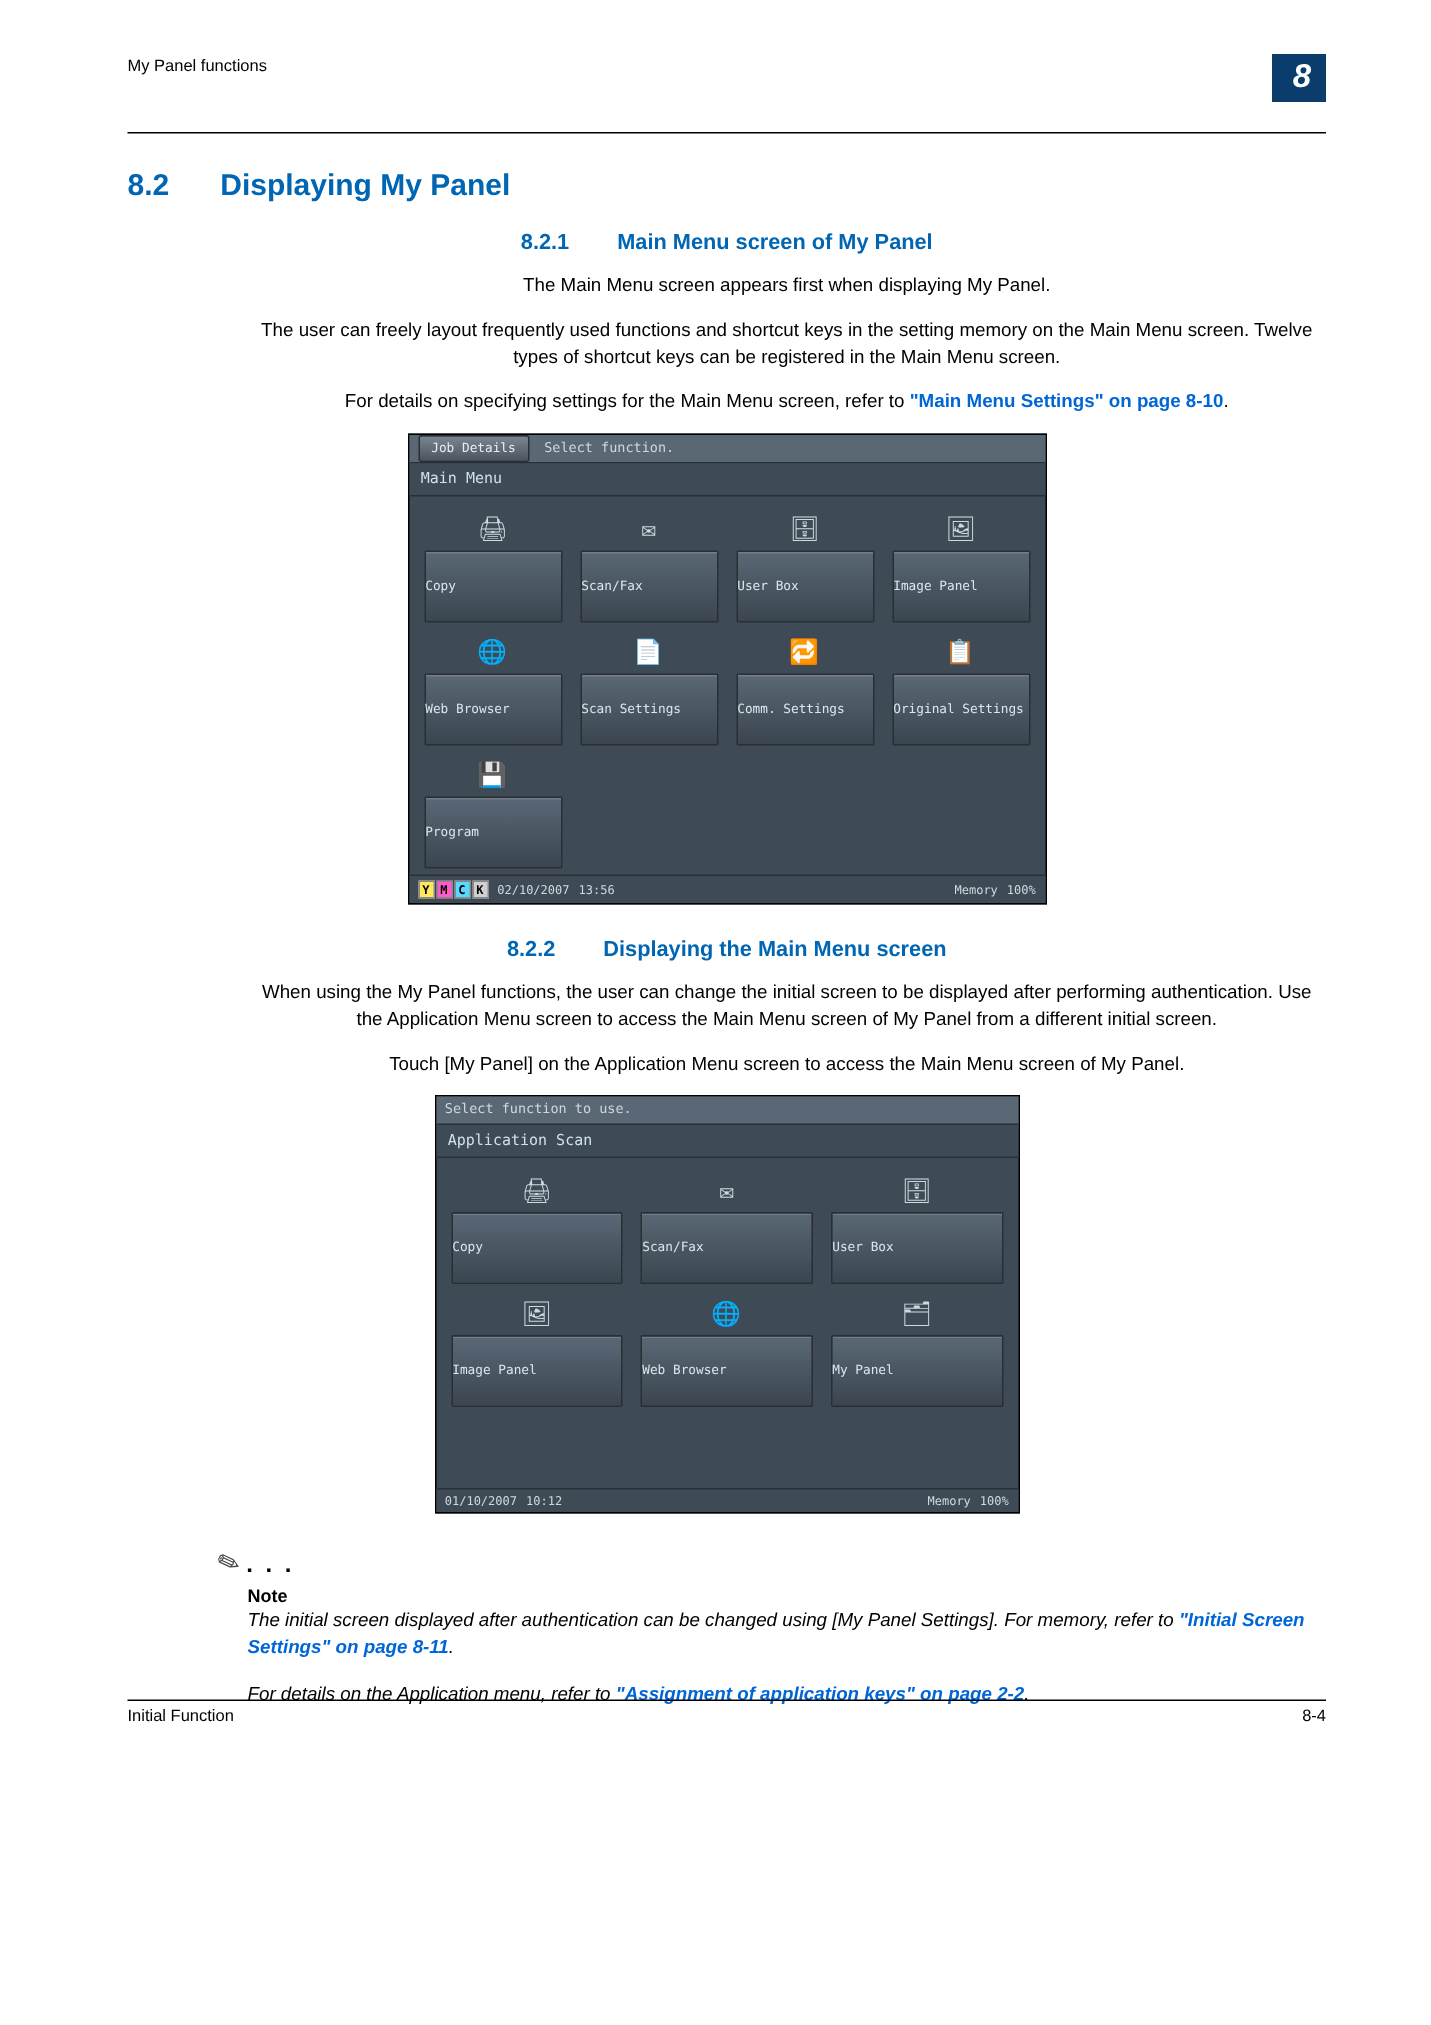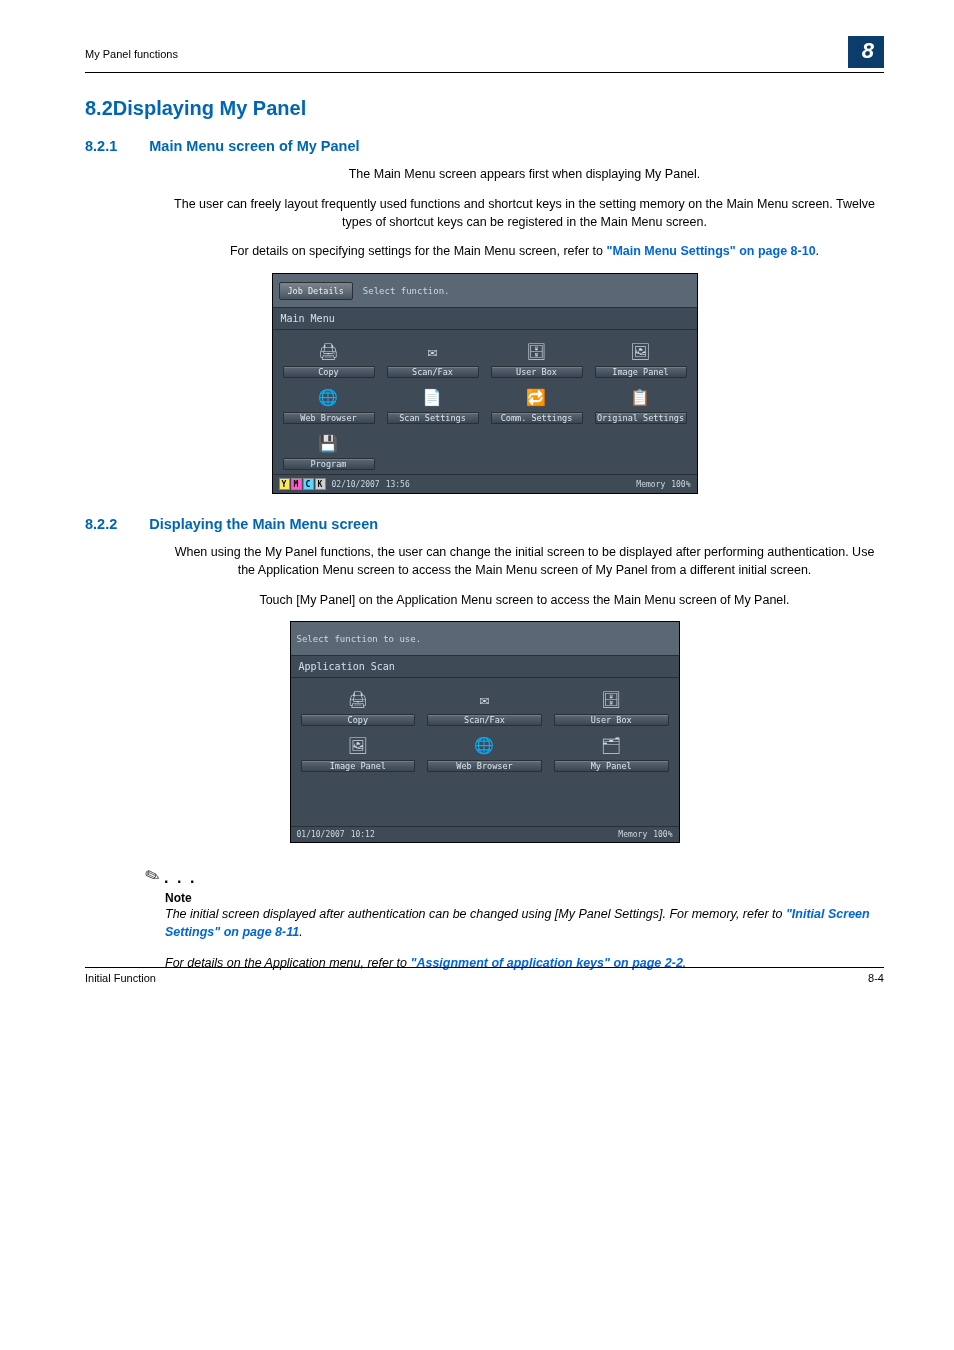--- a/index.html
+++ b/index.html
@@ -9,52 +9,54 @@
     color: #000;
     background: #fff;
     width: 954px;
     margin: 0 auto;
     padding: 38px 70px 30px 85px;
     position: relative;
   }
   .header {
     display: flex;
     justify-content: space-between;
-    align-items: center;
+    align-items: flex-start;
     border-bottom: 1px solid #000;
-    padding-bottom: 2px;
+    padding-bottom: 18px;
     margin-bottom: 24px;
   }
   .header-left { font-size: 11px; }
   .chapter-badge {
     background: #0a3d6b;
     color: #fff;
     font-size: 22px;
     font-weight: bold;
     font-style: italic;
     padding: 2px 10px 4px 14px;
     min-width: 34px;
     text-align: center;
     position: relative;
     top: -2px;
   }
   .h2 {
     display: flex;
+    gap: 34px;
     color: #0066b3;
     font-weight: bold;
     font-size: 20px;
     margin-bottom: 18px;
   }
   .h3 {
     display: flex;
     gap: 32px;
     color: #0066b3;
     font-weight: bold;
     font-size: 14.5px;
     margin-bottom: 12px;
+    justify-content: center;
   }
   .body-text {
     margin-left: 80px;
     margin-bottom: 12px;
     line-height: 1.42;
     font-size: 12.5px;
     text-align: center;
   }
   .link { color: #0066d8; font-weight: bold; }
   .figure { display: flex; justify-content: center; margin: 8px 0 22px; }
@@ -67,21 +69,21 @@
   }
   .panel.main { width: 426px; }
   .panel.app { width: 390px; }
   .panel-top {
     background: #5a6875;
     padding: 3px 6px;
     border-bottom: 1px solid #2a2f35;
     display: flex;
     align-items: center;
     gap: 10px;
-    height: 34px;
+    height: 19px;
   }
   .job-btn {
     background: linear-gradient(#7a8590,#4a5560);
     border: 1px solid #2a2f35;
     padding: 3px 8px;
     border-radius: 2px;
     font-size: 8.5px;
     color: #e8eef3;
   }
   .panel-title {
@@ -108,22 +110,22 @@
   .icon-box {
     width: 26px; height: 22px;
     display:flex;align-items:center;justify-content:center;
     font-size:16px;
   }
   .pill {
     width: 100%;
     background: linear-gradient(#5a6875,#3a4550);
     border: 1px solid #2a2f35;
     border-radius: 1px;
-    text-align: center;
-    padding: 0 0;
+    text-align: left;
+    padding: 18px 0;
     font-size: 8.5px;
     color: #dbe6ef;
     box-shadow: inset 0 1px 0 rgba(255,255,255,.15);
   }
   .panel-status {
     border-top: 1px solid #2a2f35;
     display: flex;
     align-items: center;
     gap: 6px;
     padding: 3px 6px;

